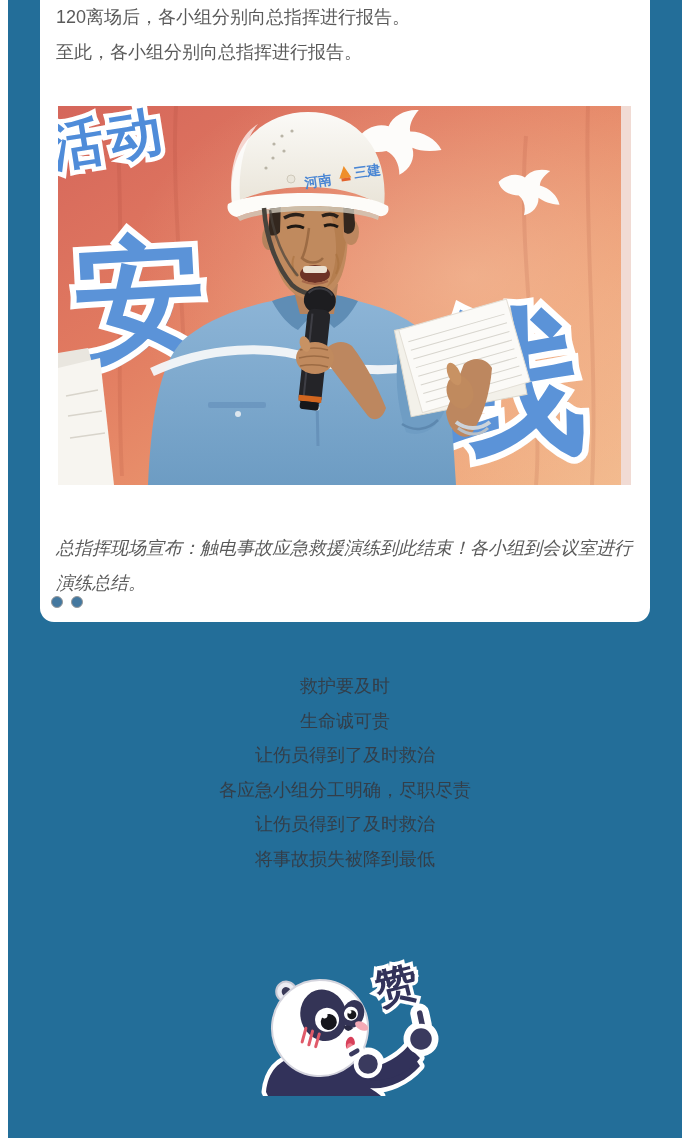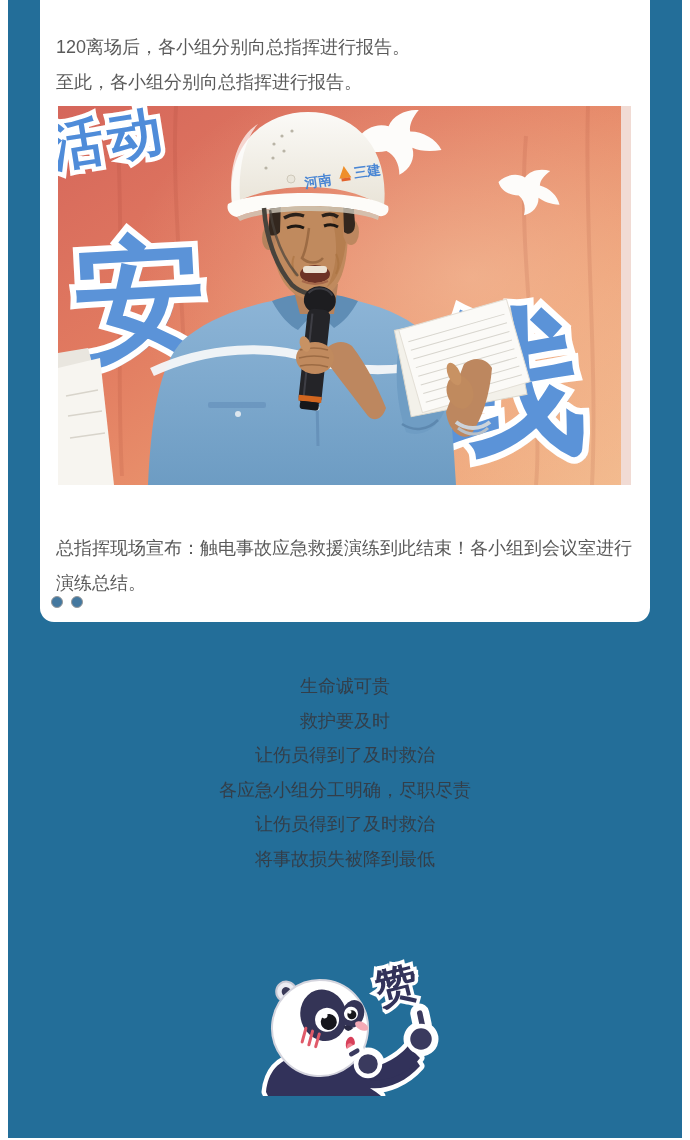--- a/index.html
+++ b/index.html
@@ -5,27 +5,27 @@
   html,body{margin:0;padding:0;}
   body{
     width:690px;height:1140px;position:relative;background:#ffffff;overflow:hidden;
     font-family:"Liberation Sans","DejaVu Sans",sans-serif;
   }
   .teal-bg{position:absolute;left:8px;top:0;width:674px;height:1138px;background:#236e99;}
   .card{
     position:absolute;left:40px;top:0;width:610px;height:622px;background:#ffffff;
     border-radius:0 0 14px 14px;
   }
-  .lead{position:absolute;left:16px;top:4px;right:16px;margin-top:30px;}
+  .lead{position:absolute;left:16px;top:4px;right:16px;}
   .lead p{margin:0 0 9px 0;font-size:18px;line-height:26px;color:#5a5a5a;}
   .photo{position:absolute;left:18px;top:106px;width:573px;height:379px;overflow:hidden;}
   .photo svg{display:block;width:100%;height:100%;}
   .caption{
     position:absolute;left:16px;top:531px;width:578px;
-    font-size:18px;line-height:35px;color:#5a5a5a;
+    font-size:18px;line-height:35px;color:#5a5a5a;font-style:italic;
   }
   .dots{position:absolute;left:11px;top:596px;display:flex;gap:8px;}
   .dot{width:12px;height:12px;border-radius:50%;background:#44789f;border:1px solid #97999b;box-sizing:border-box;}
   .poem{
     position:absolute;left:8px;top:669px;width:674px;text-align:center;
     font-size:18px;line-height:34.5px;color:#333e49;
   }
   .sticker{position:absolute;left:258px;top:944px;width:190px;height:152px;}
   .sticker svg{display:block;width:100%;height:100%;}
 </style>
@@ -184,22 +184,22 @@
 
   <div class="caption">总指挥现场宣布：触电事故应急救援演练到此结束！各小组到会议室进行演练总结。</div>
 
   <div class="dots">
     <div class="dot"></div>
     <div class="dot"></div>
   </div>
 </div>
 
 <div class="poem">
+  <div>救护要及时</div>
   <div>生命诚可贵</div>
-  <div>救护要及时</div>
   <div>让伤员得到了及时救治</div>
   <div>各应急小组分工明确，尽职尽责</div>
   <div>让伤员得到了及时救治</div>
   <div>将事故损失被降到最低</div>
 </div>
 
 <div class="sticker">
   <svg viewBox="0 0 190 152">
     <g stroke="#ffffff" stroke-width="9" stroke-linejoin="round" fill="#ffffff">
       <path d="M8,148 C10,128 20,116 40,112 C70,106 100,114 116,124 C130,130 144,122 154,110 L162,122 C148,138 128,146 112,144 C118,148 121,150 123,152 L10,152 Z"></path>

